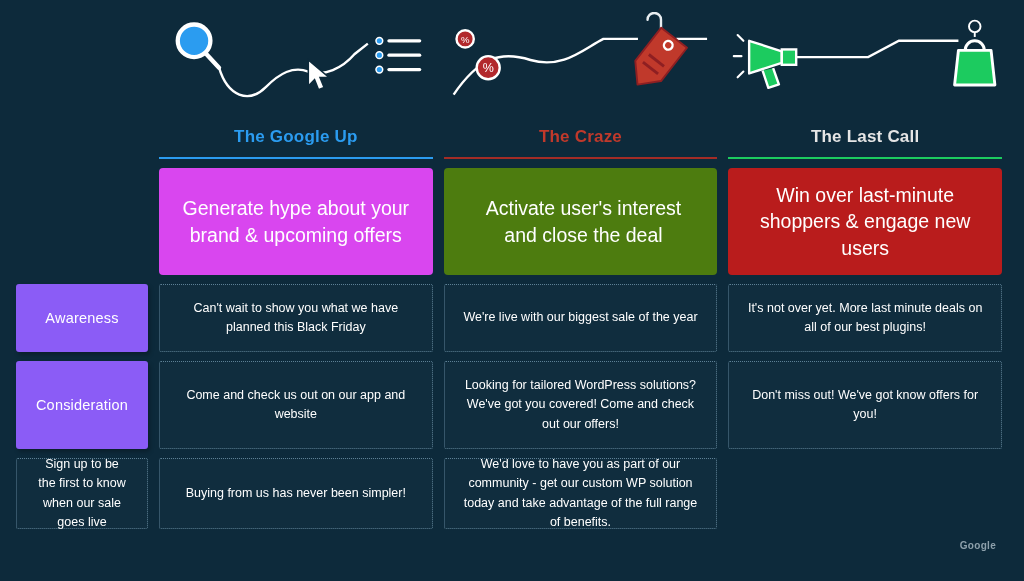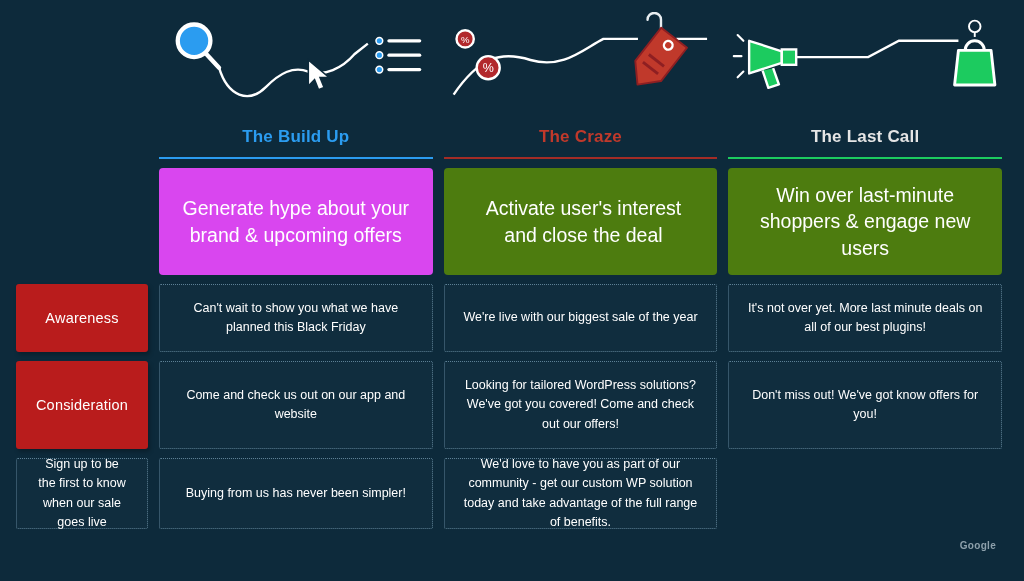--- a/index.html
+++ b/index.html
@@ -32,23 +32,23 @@
   .t-green{color:#e5e5e5;border-bottom-color:#1ccb5f;}
   .headline{
     border-radius:4px;
     display:flex;align-items:center;justify-content:center;
     text-align:center;
     color:#ffffff;font-size:19.5px;line-height:1.35;
     padding:10px 22px;box-sizing:border-box;
   }
   .bg-blue{background:#d946ef;}
   .bg-red{background:#4d7c0f;padding-left:28px;}
-  .bg-green{background:#4d7c0f;}
+  .bg-green{background:#b91c1c;}
   .rowlabel{
-    background:#b91c1c;
+    background:#8b5cf6;
     border-radius:3px;
     display:flex;align-items:center;justify-content:center;
     color:#ffffff;font-size:14.5px;letter-spacing:.2px;
     box-shadow:2px 3px 4px rgba(0,0,0,.25);
   }
   .cell{
     border:1px dotted #5d8095;
     border-radius:2px;
     background:rgba(255,255,255,0.015);
     display:flex;align-items:center;justify-content:center;
@@ -125,21 +125,21 @@
           <line x1="251" y1="21" x2="251" y2="26" stroke="#ffffff" stroke-width="2"></line>
         </g>
         <g>
           <path d="M241 40 a10 10 0 0 1 20 0" fill="none" stroke="#ffffff" stroke-width="3"></path>
           <path d="M234 40 h34 l4 36 h-42 z" fill="#1ccb5f" stroke="#ffffff" stroke-width="3" stroke-linejoin="round"></path>
         </g>
       </svg>
     </div>
 
     <div class="slot"></div>
-    <div class="phase-title t-blue">The Build Up</div>
+    <div class="phase-title t-blue">The Google Up</div>
     <div class="phase-title t-red">The Craze</div>
     <div class="phase-title t-green">The Last Call</div>
 
     <div class="slot"></div>
     <div class="headline bg-blue">Generate hype about your brand &amp; upcoming offers</div>
     <div class="headline bg-red">Activate user's interest and close the deal</div>
     <div class="headline bg-green">Win over last-minute shoppers &amp; engage new users</div>
 
     <div class="rowlabel">Awareness</div>
     <div class="cell">Can't wait to show you what we have planned this Black Friday</div>

